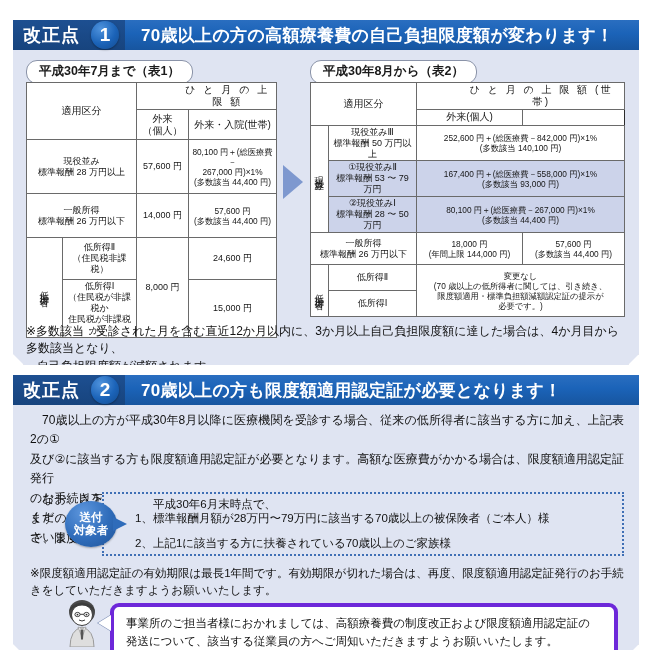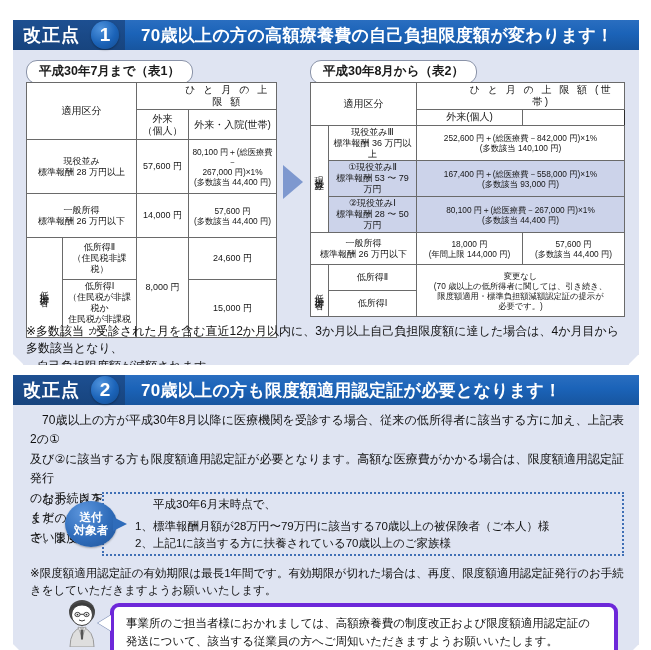--- a/index.html
+++ b/index.html
@@ -271,21 +271,21 @@
           <td class="hd">外来(個人)</td>
           <td style="border-top:none; border-right:none;"></td>
         </tr>
 
         <tr>
           <td rowspan="3">
             <div class="vert">現役並み</div>
           </td>
           <td class="cell-sm" style="height:34px;">
             <div>現役並みⅢ</div>
-            <div>標準報酬 36 万円以上</div>
+            <div>標準報酬 50 万円以上</div>
           </td>
           <td class="cell-xs" colspan="2">
             <div>252,600 円＋(総医療費－842,000 円)×1%</div>
             <div>(多数該当 140,100 円)</div>
           </td>
         </tr>
 
         <tr>
           <td class="cell-sm shade" style="height:34px;">
             <div>①現役並みⅡ</div>
@@ -374,21 +374,21 @@
 
       <div class="dotbox" style="left:89px; top:117px; width:522px; height:64px;">
       </div>
       <div class="bubble-oval" style="left:52px; top:126px;">
         <span>送付</span>
         <span>対象者</span>
       </div>
       <div class="oval-tail" style="left:100px; top:142px;"></div>
 
       <div class="dot-line" style="left:140px; top:122px;">平成30年6月末時点で、</div>
-      <div class="dot-line" style="left:122px; top:144px;">1、標準報酬月額が28万円〜79万円に該当する70歳以上の被保険者（ご本人）様</div>
+      <div class="dot-line" style="left:122px; top:136px;">1、標準報酬月額が28万円〜79万円に該当する70歳以上の被保険者（ご本人）様</div>
       <div class="dot-line" style="left:122px; top:161px;text-align:right;">2、上記1に該当する方に扶養されている70歳以上のご家族様</div>
 
       <div class="note" style="left:17px; top:190px; width:600px; font-size:11.5px;">
         <div>※限度額適用認定証の有効期限は最長1年間です。有効期限が切れた場合は、再度、限度額適用認定証発行のお手続</div>
         <div>きをしていただきますようお願いいたします。</div>
       </div>
 
       <div class="person" style="left:48px; top:224px;">
         <svg viewBox="0 0 42 48" width="42" height="48" aria-hidden="true">
           <ellipse cx="21" cy="13" rx="13" ry="12" fill="#4a4a4a"></ellipse>

